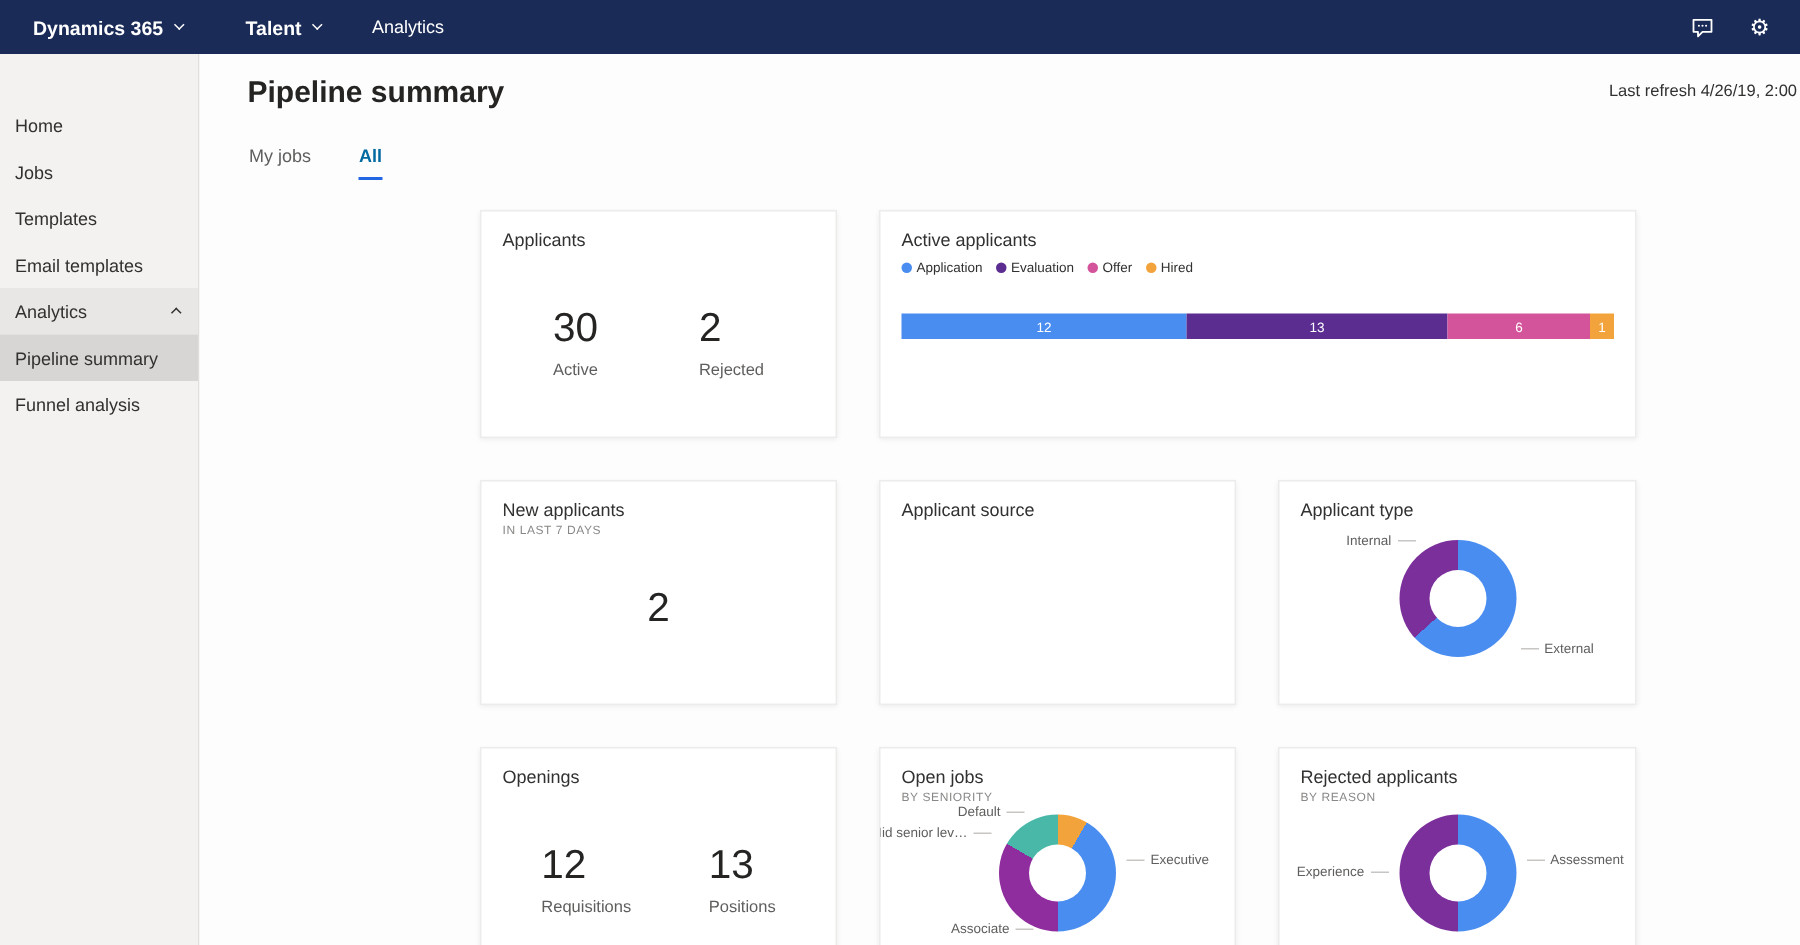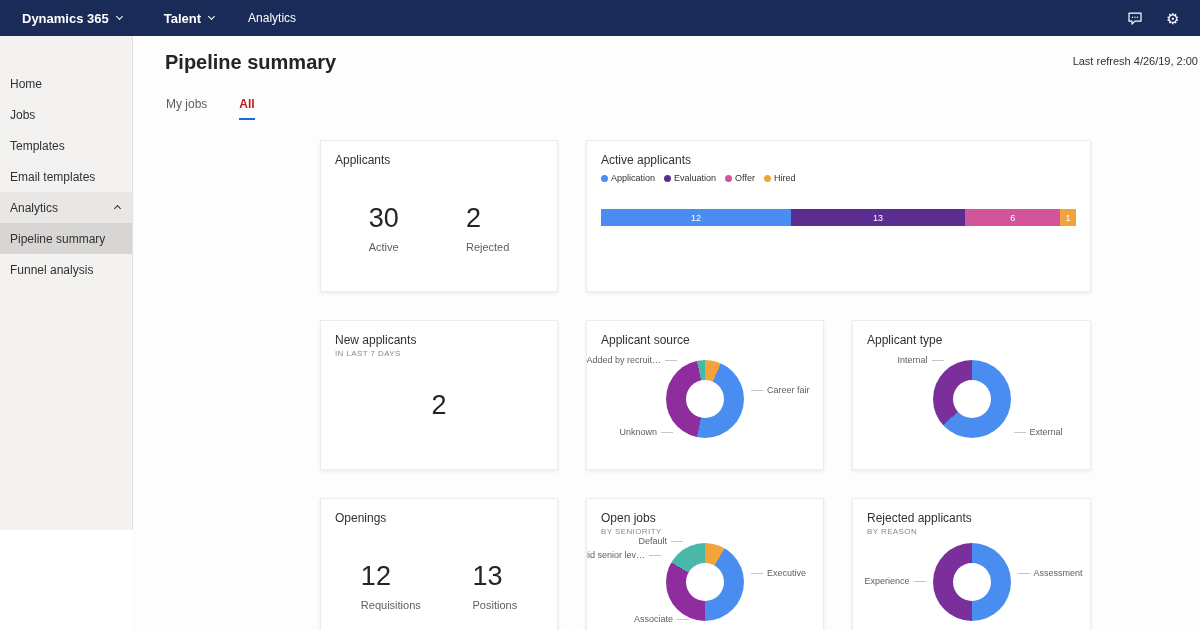--- a/index.html
+++ b/index.html
@@ -10,32 +10,32 @@
   .topbar { position:absolute; top:0; left:0; width:1200px; height:36px; background:#1a2b57; color:#fff; display:flex; align-items:center; z-index:10; }
   .brand { font-weight:700; font-size:13px; margin-left:22px; display:flex; align-items:center; cursor:pointer; }
   .tb-app { font-weight:700; font-size:13px; margin-left:42px; display:flex; align-items:center; cursor:pointer; }
   .tb-section { font-size:12px; margin-left:34px; font-weight:400; cursor:pointer; }
   .tb-right { margin-left:auto; display:flex; align-items:center; gap:20px; margin-right:18px; }
   .tb-icon { width:18px; height:18px; display:flex; align-items:center; justify-content:center; cursor:pointer; font-size:15px; line-height:1; }
   .chev { display:inline-block; width:5px; height:5px; border-right:1.4px solid currentColor; border-bottom:1.4px solid currentColor; transform:rotate(45deg); margin-left:8px; position:relative; top:-2px; }
   .chev.up { transform:rotate(225deg); top:1px; margin-left:0; }
 
   
-  .sidebar { position:absolute; top:36px; left:0; width:133px; height:494px; background:#f3f2f1; border-right:1px solid #e1dfdd; padding-top:32px; }
+  .sidebar { position:absolute; top:36px; left:0; width:133px; height:594px; background:#f3f2f1; border-right:1px solid #e1dfdd; padding-top:32px; }
   .side-item { height:31px; display:flex; align-items:center; padding:0 12px 0 10px; font-size:12px; color:#323130; cursor:pointer; }
   .side-item.group { justify-content:space-between; background:#e9e7e5; }
   .side-item.selected { background:#d8d6d4; }
 
   
   .main { position:absolute; top:36px; left:133px; width:1067px; height:594px; background:#fdfdfd; }
   .page-title { position:absolute; left:32px; top:15px; font-size:20px; font-weight:700; color:#252423; }
   .refresh { position:absolute; right:2px; top:19px; font-size:11px; color:#323130; white-space:nowrap; }
   .tabs { position:absolute; left:33px; top:61px; display:flex; gap:32px; }
   .tab { font-size:12px; color:#605e5c; padding-bottom:7px; cursor:pointer; border-bottom:2px solid transparent; }
-  .tab.active { color:#b91c1c; font-weight:700; border-bottom:2px solid #2266e3; }
+  .tab.active { color:#0369a1; font-weight:700; border-bottom:2px solid #2266e3; }
 
   
   .grid { position:absolute; left:187px; top:104px; display:grid; grid-template-columns:238px 238px 239px; grid-template-rows:152px 150px 148px; column-gap:15px; row-gap:14px;gap:28px; }
   .card { background:#fff; border:1px solid #ececeb; box-shadow:0 1.6px 3.6px rgba(0,0,0,.08); padding:12px 14px; position:relative; overflow:hidden; }
   .card.wide { grid-column:2 / 4; }
   .card-title { font-size:12px; color:#323130; }
   .card-sub { font-size:8px; color:#8a8886; letter-spacing:.4px; margin-top:2px; text-transform:uppercase; }
 
   .stats { display:flex; justify-content:space-around; margin-top:36px; text-align:left; }
   .stat-value { font-size:27px; font-weight:400; color:#252423; }
@@ -160,26 +160,20 @@
     </div>
 
     <div class="card">
       <div class="card-title">New applicants</div>
       <div class="card-sub">IN LAST 7 DAYS</div>
       <div class="big-value">2</div>
     </div>
 
     <div class="card">
       <div class="card-title">Applicant source</div>
-      <div class="donut-wrap">
-          <div class="donut" style="background: conic-gradient(rgb(242, 163, 60) 0deg, rgb(242, 163, 60) 24deg, rgb(74, 141, 240) 24deg, rgb(74, 141, 240) 192deg, rgb(143, 45, 158) 192deg, rgb(143, 45, 158) 348deg, rgb(73, 184, 168) 348deg, rgb(73, 184, 168) 360deg);"></div>
-          <div class="donut-label pos-top-left">Added by recruit…<span class="lab-line"></span></div>
-          <div class="donut-label pos-right"><span class="lab-line"></span>Career fair</div>
-          <div class="donut-label pos-bottom-left">Unknown<span class="lab-line"></span></div>
-        </div>
     </div>
 
     <div class="card">
       <div class="card-title">Applicant type</div>
       <div class="donut-wrap">
           <div class="donut" style="background: conic-gradient(rgb(74, 141, 240) 0deg, rgb(74, 141, 240) 228deg, rgb(123, 47, 155) 228deg, rgb(123, 47, 155) 360deg);"></div>
           <div class="donut-label pos-bottom-right"><span class="lab-line"></span>External</div>
           <div class="donut-label pos-top-left">Internal<span class="lab-line"></span></div>
         </div>
     </div>

